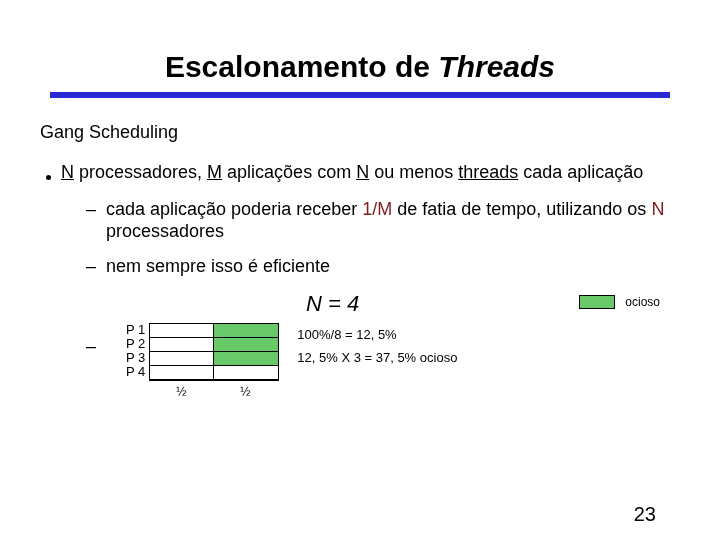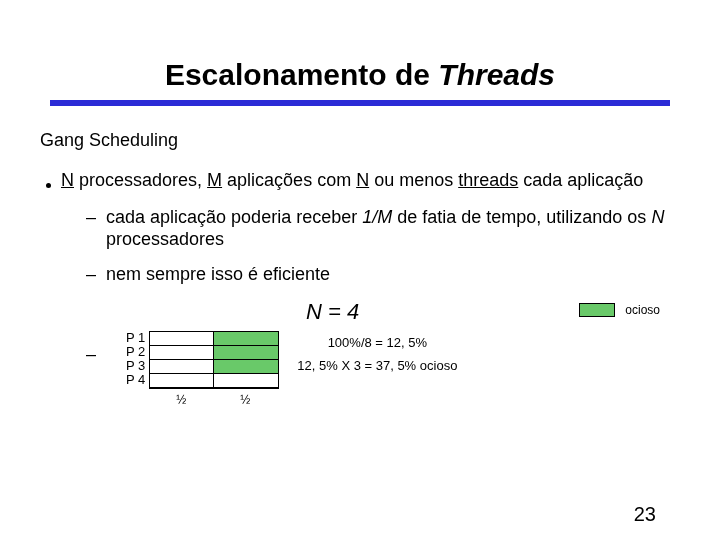--- a/index.html
+++ b/index.html
@@ -6,21 +6,21 @@
     margin: 0;
     padding: 0;
     width: 720px;
     height: 540px;
     font-family: "Comic Sans MS", "Comic Sans", cursive, sans-serif;
     color: #000;
     background: #fff;
     position: relative;
   }
   .slide {
-    padding: 28px 40px 10px 40px;
+    padding: 20px 40px 10px 40px;
   }
   .title {
     font-size: 30px;
     font-weight: bold;
     text-align: center;
     margin: 30px 0 8px 0;
   }
   .title .em { font-style: italic; }
   .rule {
     height: 6px;
@@ -57,21 +57,21 @@
   }
   .dash {
     margin: 0 10px 0 0;
     font-size: 18px;
     line-height: 1.25;
   }
   .sub-text {
     font-size: 18px;
     line-height: 1.25;
   }
-  .sub-text .red { color: #000000; font-style: italic; }
+  .sub-text .red { color: #7f1d1d; }
   .diagram-area {
     position: relative;
     margin-left: 46px;
     margin-top: 4px;
   }
   .n4 {
     font-size: 22px;
     font-family: Arial, sans-serif;
     text-align: left;
     margin-left: 220px;
@@ -139,21 +139,20 @@
   .halves span {
     width: 64px;
     text-align: center;
   }
   .calc {
     font-family: Arial, sans-serif;
     font-size: 13px;
     line-height: 1.3;
     margin-left: 18px;
     margin-top: 4px;
-    text-align: center;
   }
   .pagenum {
     position: absolute;
     right: 64px;
     bottom: 14px;
     font-family: Liberation Sans, sans-serif;
     font-size: 20px;
   }
 </style>
 </head>

